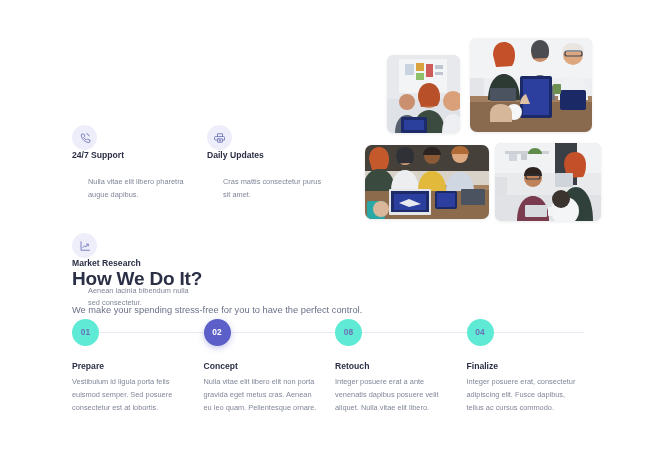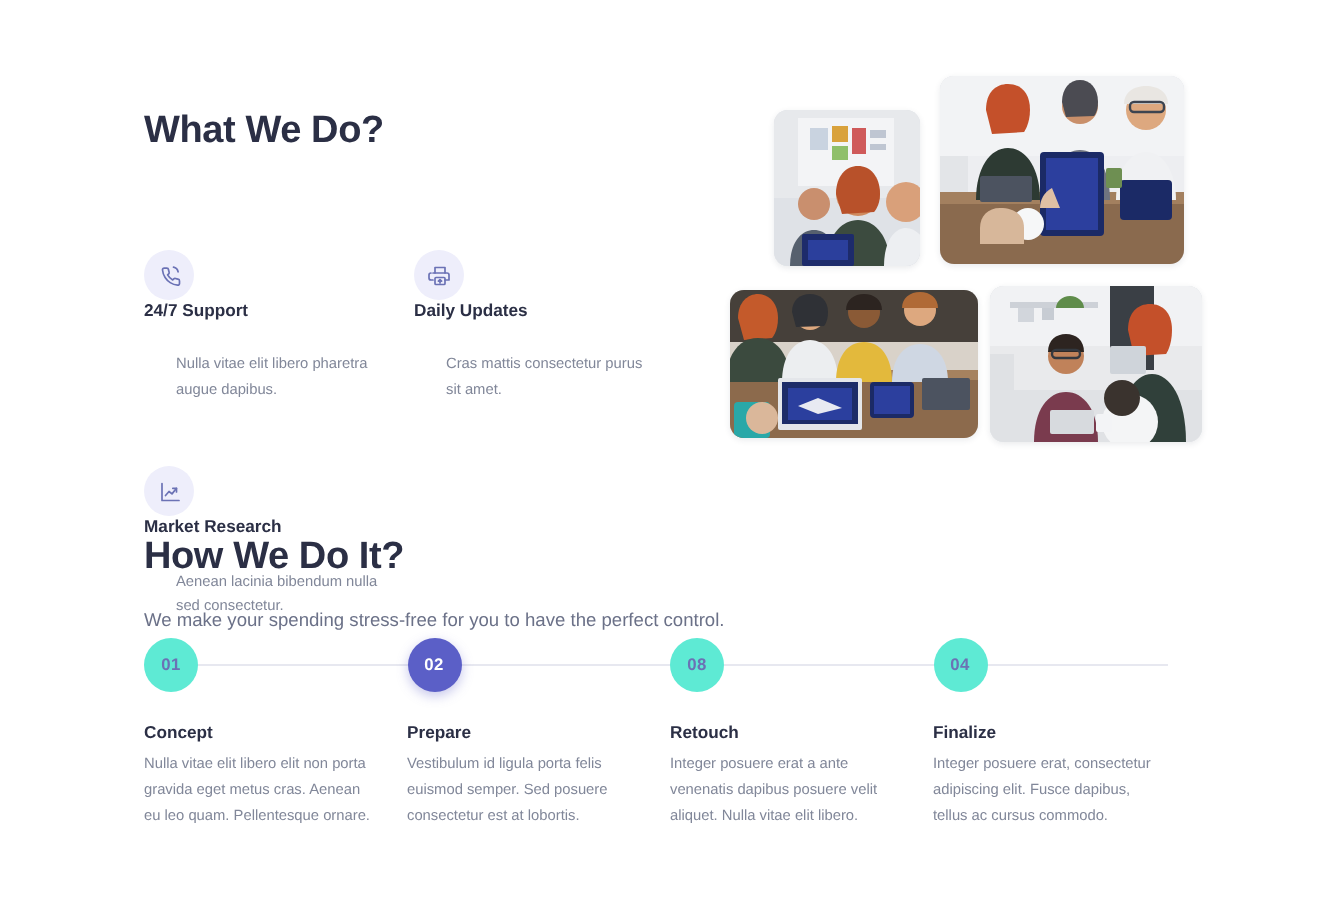--- a/index.html
+++ b/index.html
@@ -205,21 +205,20 @@
   }
 </style>
 </head>
 <body>
 
 <div class="page">
 
   <section class="section-what">
 
     <div class="what-left">
-      <h2 class="heading">What We Do?</h2>
     </div>
 
     <div class="features">
 
       <div class="feature">
         <span class="feature-icon">
           <svg width="12" height="12" viewBox="0 0 24 24" fill="none" stroke="#6b72b5" stroke-width="1.7" stroke-linecap="round" stroke-linejoin="round">
             <path d="M21.5 16.9v2.6a1.7 1.7 0 0 1-1.9 1.7 17 17 0 0 1-7.4-2.6 16.7 16.7 0 0 1-5.1-5.1A17 17 0 0 1 4.5 6a1.7 1.7 0 0 1 1.7-1.9h2.6a1.7 1.7 0 0 1 1.7 1.5c.1.8.3 1.6.6 2.4a1.7 1.7 0 0 1-.4 1.8l-1.1 1.1a13.6 13.6 0 0 0 5.1 5.1l1.1-1.1a1.7 1.7 0 0 1 1.8-.4c.8.3 1.6.5 2.4.6a1.7 1.7 0 0 1 1.5 1.8z"></path>
             <path d="M15.5 3.2a6 6 0 0 1 4.6 4.6"></path>
           </svg>
@@ -397,27 +396,27 @@
           <div class="step-dot">08</div>
         </div>
         <div class="step-dot-wrap">
           <div class="step-dot">04</div>
         </div>
       </div>
 
       <div class="step-cards">
 
         <div class="step-card">
+          <h3 class="step-title">Prepare</h3>
+          <p class="step-desc">Vestibulum id ligula porta felis euismod semper. Sed posuere consectetur est at lobortis.</p>
+        </div>
+
+        <div class="step-card">
           <h3 class="step-title">Concept</h3>
           <p class="step-desc">Nulla vitae elit libero elit non porta gravida eget metus cras. Aenean eu leo quam. Pellentesque ornare.</p>
-        </div>
-
-        <div class="step-card">
-          <h3 class="step-title">Prepare</h3>
-          <p class="step-desc">Vestibulum id ligula porta felis euismod semper. Sed posuere consectetur est at lobortis.</p>
         </div>
 
         <div class="step-card">
           <h3 class="step-title">Retouch</h3>
           <p class="step-desc">Integer posuere erat a ante venenatis dapibus posuere velit aliquet. Nulla vitae elit libero.</p>
         </div>
 
         <div class="step-card">
           <h3 class="step-title">Finalize</h3>
           <p class="step-desc">Integer posuere erat, consectetur adipiscing elit. Fusce dapibus, tellus ac cursus commodo.</p>

